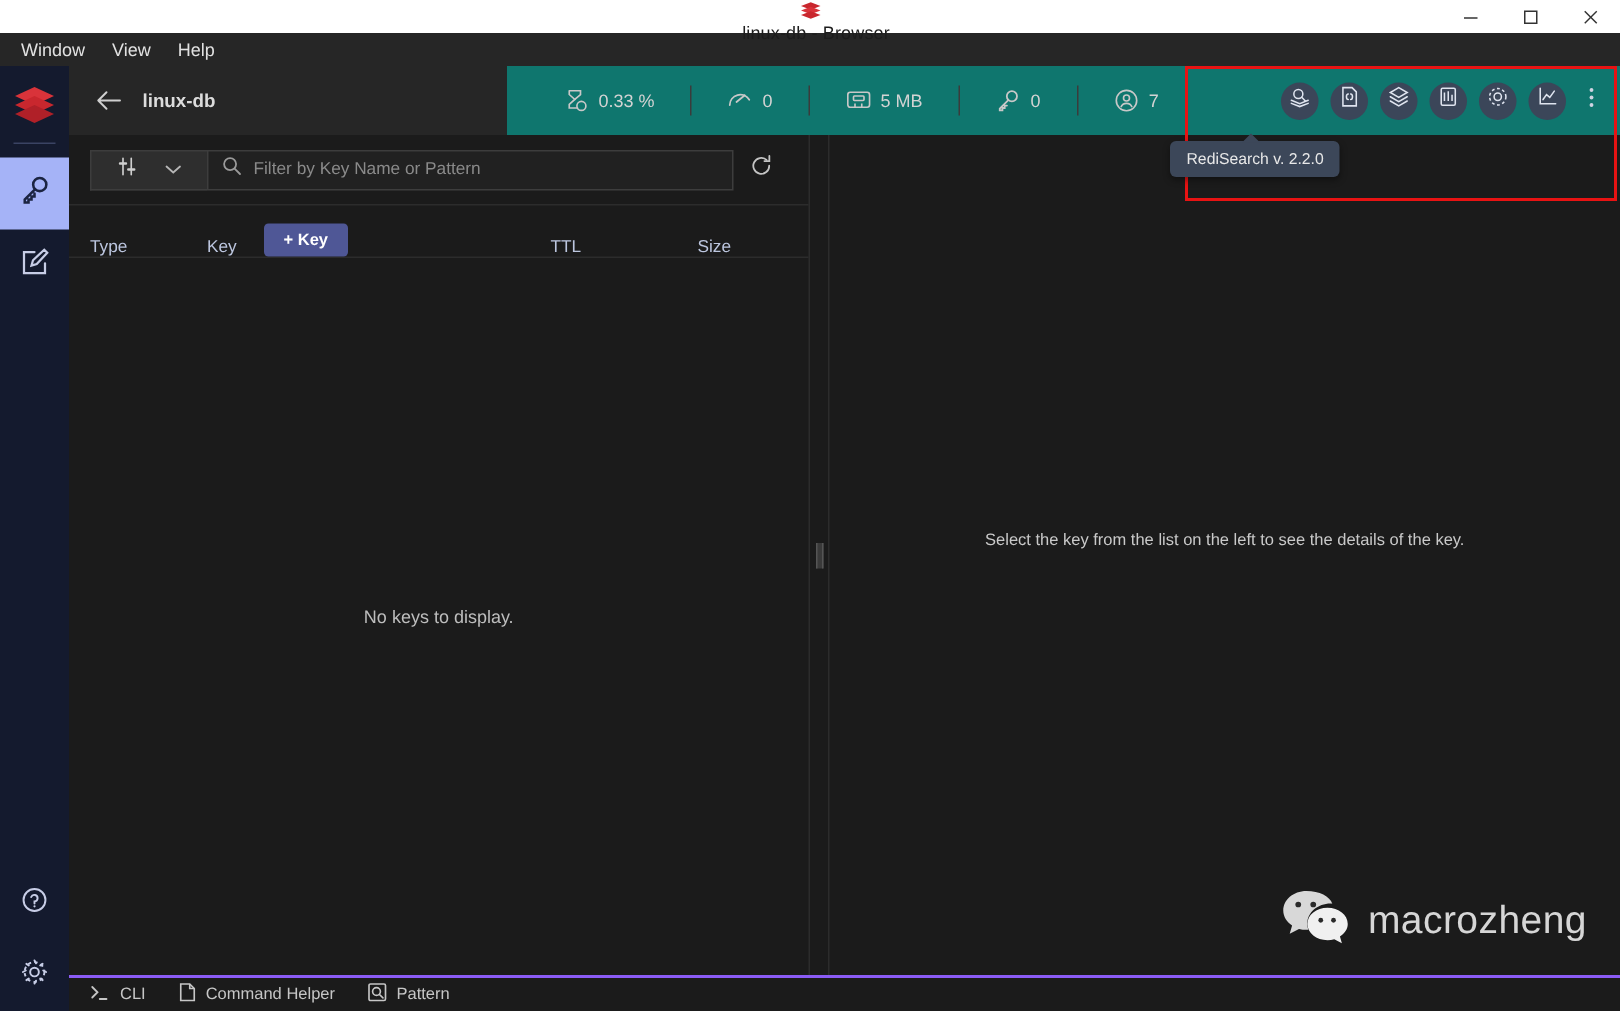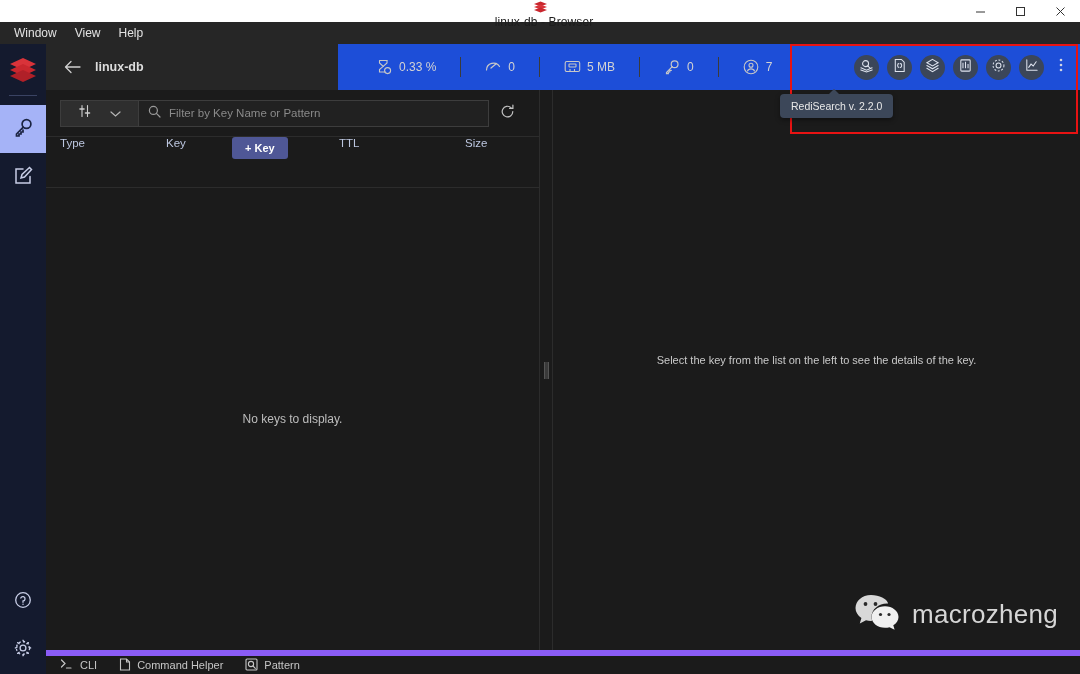--- a/index.html
+++ b/index.html
@@ -59,21 +59,21 @@
 
   
   .topbar { height: 46px; display: flex; align-items: stretch; background: #1b1b1b; }
   .db-chip {
     width: 292px; background: #262626; display: flex; align-items: center;
     gap: 14px; padding-left: 18px; flex: none;
   }
   .db-chip .back-arrow { width: 17px; height: 14px; }
   .db-name { font-size: 12.5px; color: #dcdcdc; font-weight: bold; }
   .metrics {
-    flex: 1; background: #1d4ed8; display: flex; align-items: center;
+    flex: 1; background: #0f766e; display: flex; align-items: center;
     padding-left: 14px; position: relative;
   }
   .metric { display: flex; align-items: center; gap: 7px; padding: 0 24px; }
   .metric .m-ico { width: 16px; height: 16px; display: block; }
   .metric .m-val { font-size: 12px; color: #d3d3d3; }
   .m-div { width: 1px; height: 20px; background: #3b3b3b; }
   .tool-icons {
     display: flex; align-items: center; gap: 8px; margin-left: auto; padding-right: 10px;
   }
   .tool-ico {
@@ -101,23 +101,23 @@
     display: flex; align-items: center; gap: 8px; padding: 0 9px; justify-content: space-between;
   }
   .filter-input input {
     flex: 1; background: transparent; border: none; outline: none;
     color: #cfcfcf; font-size: 11.5px; font-family: "Liberation Sans", sans-serif;
   }
   .filter-input input::placeholder { color: #8a8a8a; }
   .refresh-btn { width: 36px; display: flex; align-items: center; justify-content: center; }
 
   .col-head {
-    height: 52px; display: flex; align-items: flex-start; padding: 0 14px;
+    height: 36px; display: flex; align-items: flex-end; padding: 0 14px;
     border-top: 1px solid #2c2c2c; border-bottom: 1px solid #2c2c2c;
-    font-size: 11.5px; color: #bcc6df; gap: 28px;
+    font-size: 11.5px; color: #bcc6df;
   }
   .col-type { width: 78px; }
   .col-key { width: 38px; }
   .add-key-btn {
     background: #4f5796; color: #fff; font-size: 11px; font-weight: bold;
     padding: 5px 13px; border-radius: 3px; line-height: 12px;
   }
   .col-ttl { margin-left: auto; width: 98px; }
   .col-size { width: 60px; }
 
@@ -137,21 +137,21 @@
     position: relative; border-left: 1px solid #2c2c2c;
   }
   .detail-msg { font-size: 11px; color: #c9c9c9; margin-top: -20px; }
   .watermark {
     position: absolute; right: 22px; bottom: 14px; display: flex; align-items: center; gap: 12px;
   }
   .wm-text { font-size: 26px; color: #d6d6d6; letter-spacing: .3px; }
 
   
   .statusbar {
-    height: 24px; background: #1b1b1b; border-top: 6px solid #8b5cf6;
+    height: 24px; background: #1b1b1b; border-top: 2px solid #8b5cf6;
     display: flex; align-items: center; padding-left: 14px; gap: 22px;
   }
   .status-item { display: flex; align-items: center; gap: 6px; font-size: 11px; color: #c6c6c6; }
 
   
   .tooltip {
     position: absolute; left: 780px; top: 94px; background: #3c4759;
     color: #e8e8e8; font-size: 10.5px; padding: 6px 11px; border-radius: 4px;
     white-space: nowrap; z-index: 30; box-shadow: 0 2px 5px rgba(0,0,0,.4);
   }

